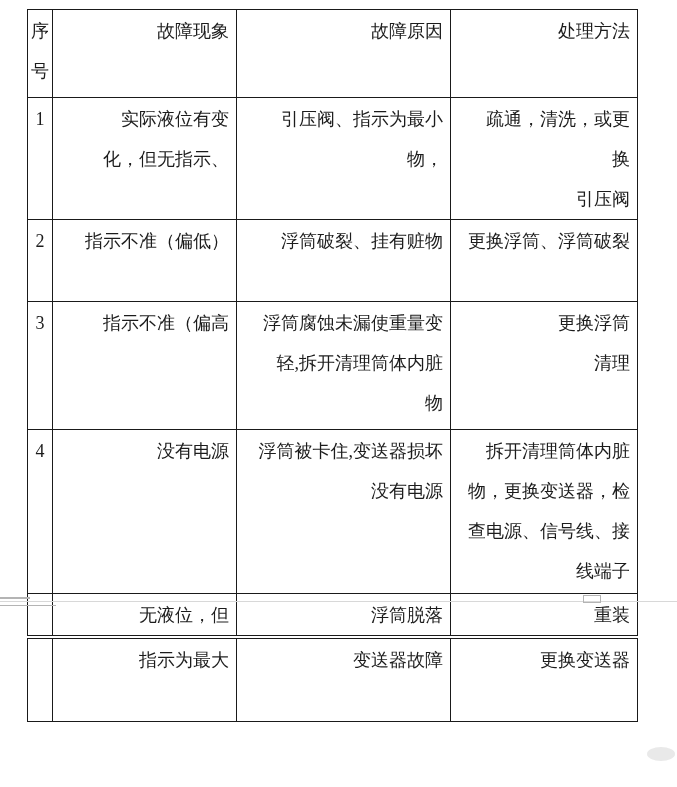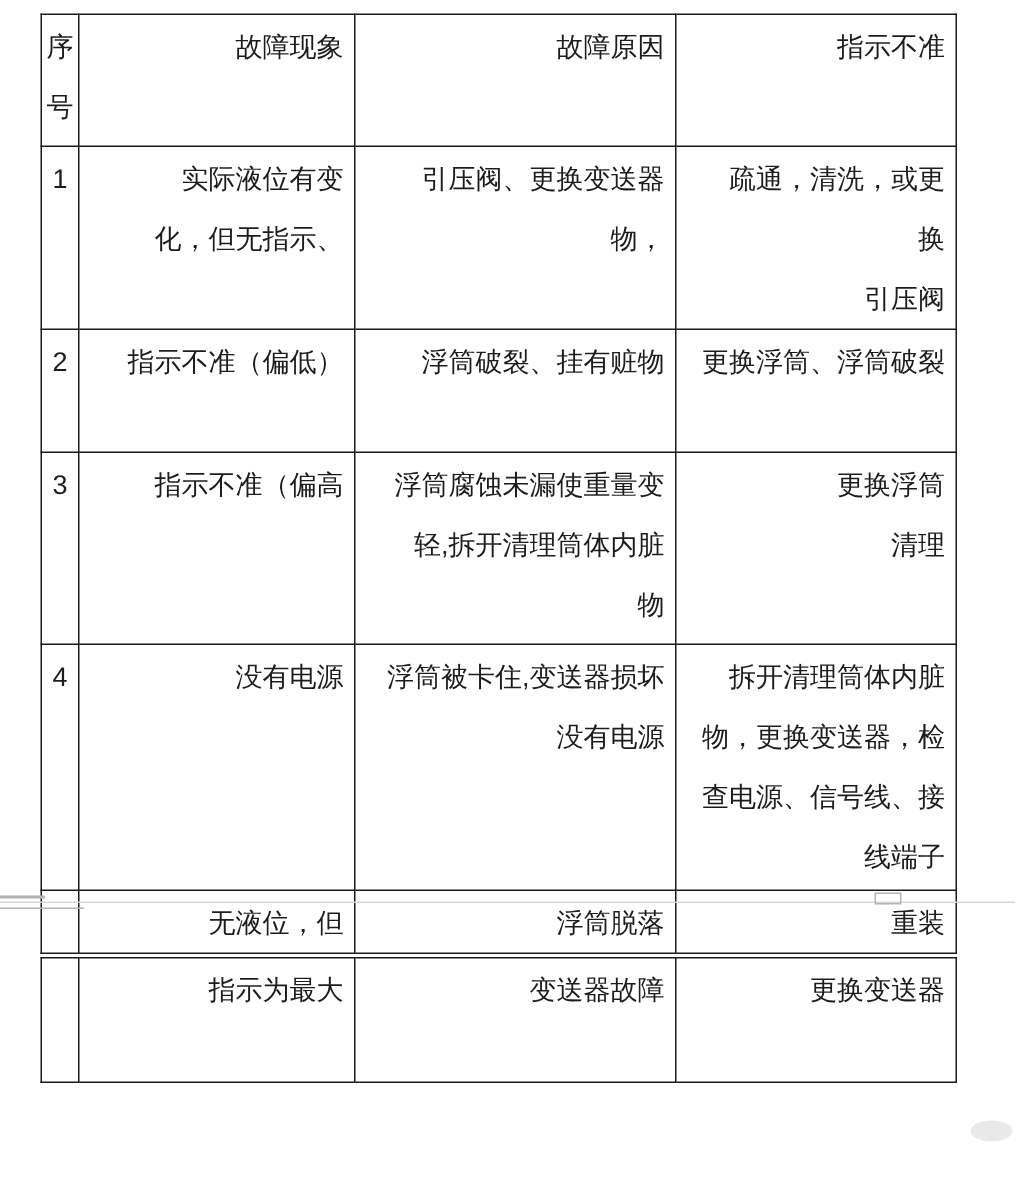--- a/index.html
+++ b/index.html
@@ -7,21 +7,21 @@
     --border:#1a1a1a;
     --bg:#ffffff;
     --pb-line:#d8d8d8;
     --pb-mark:#b4b4b4;
   }
   html,body{margin:0;padding:0;background:#fff;}
   .page{
     position:relative;
     width:677px;height:787px;
     background:var(--bg);
-    font-family:Liberation Sans, sans-serif;
+    font-family:Liberation Serif, serif;
     color:var(--text);
     overflow:hidden;
   }
   table.fault-table{
     position:absolute;
     left:27px;
     border-collapse:collapse;
     table-layout:fixed;
     width:610px;
     font-size:18px;
@@ -72,27 +72,27 @@
       <col class="c-seq">
         <col class="c-phen">
         <col class="c-cause">
         <col class="c-remedy">
     </colgroup>
     <tbody>
         <tr class="h-88">
       <td class="seq">序号</td>
       <td>故障现象</td>
       <td>　故障原因</td>
-      <td>指示不准</td>
+      <td>处理方法</td>
     </tr>
     <tr class="h-85">
       <td class="seq">1</td>
       <td>实际液位有变
 化，但无指示、</td>
-      <td>引压阀、更换变送器
+      <td>引压阀、指示为最小
 物，</td>
       <td>　疏通，清洗，或更换
 引压阀</td>
     </tr>
     <tr class="h-82">
       <td class="seq">2</td>
       <td>指示不准（偏低）</td>
       <td>　浮筒破裂、挂有赃物</td>
       <td>更换浮筒、浮筒破裂</td>
     </tr>

